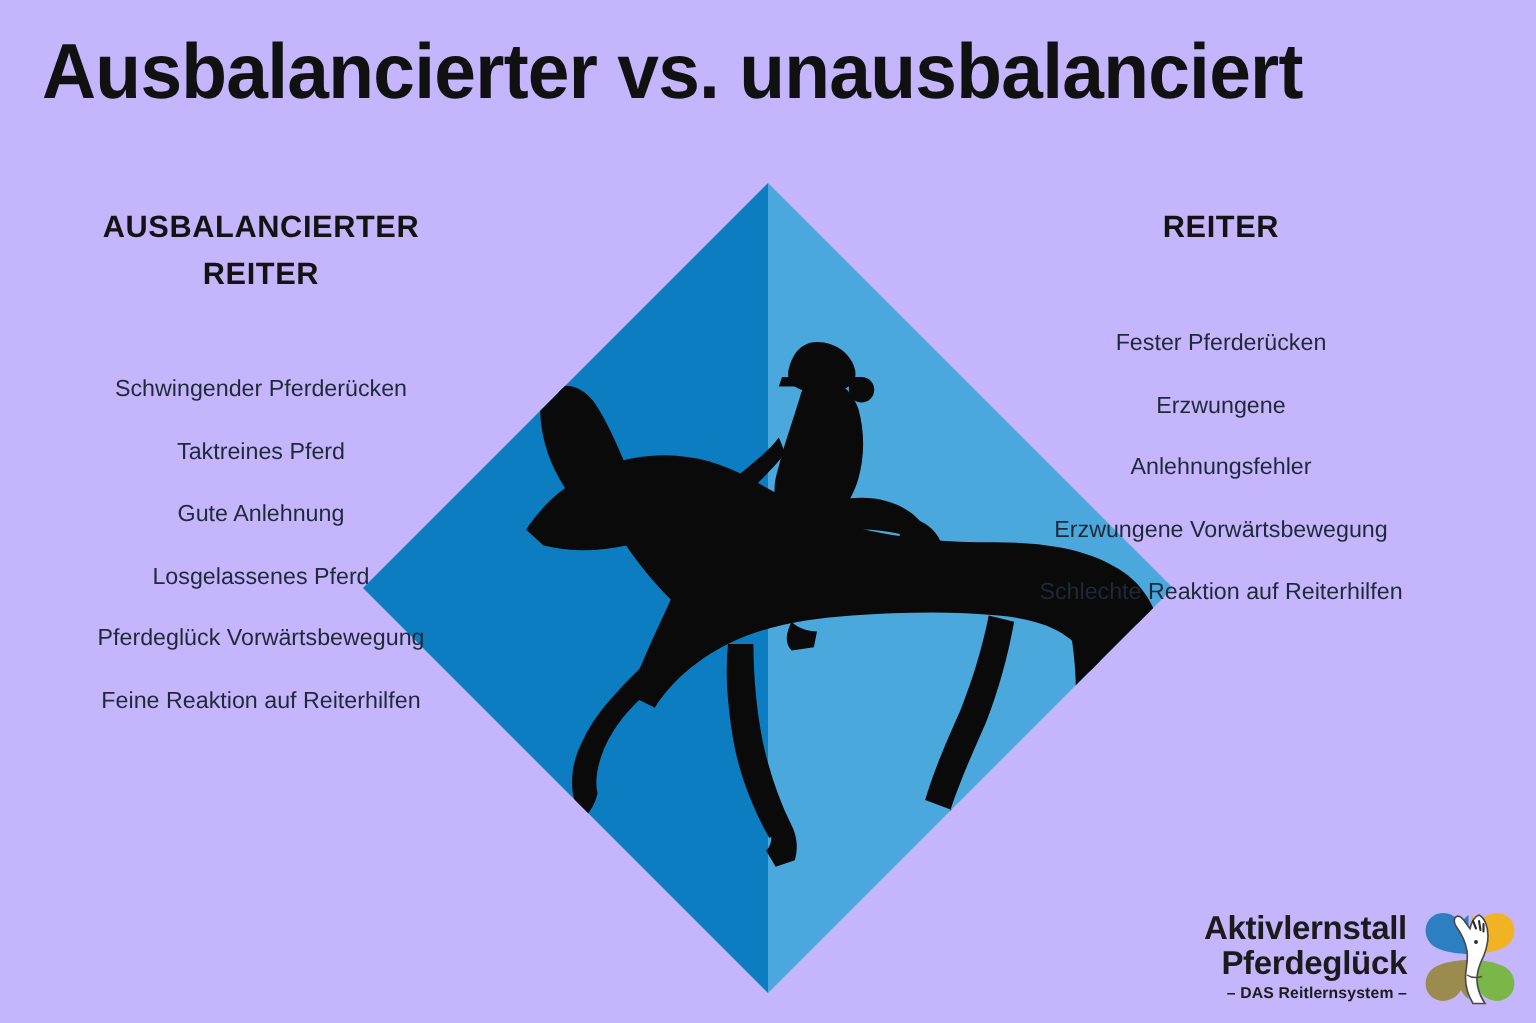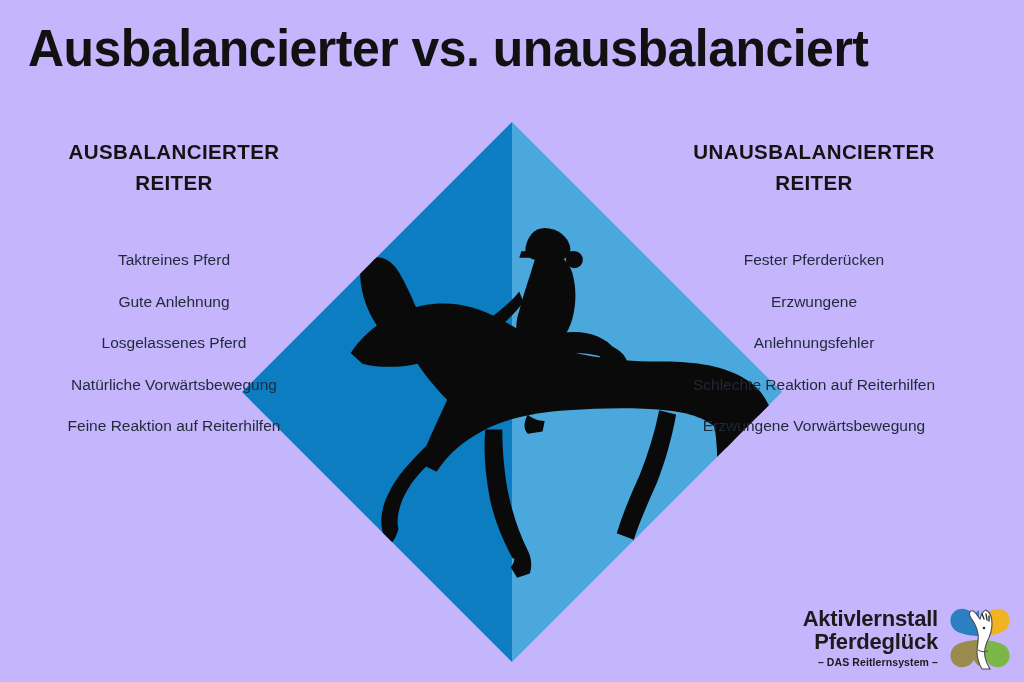--- a/index.html
+++ b/index.html
@@ -283,39 +283,39 @@
       </g>
     </svg>
   </div>
 
   <div class="col col-left">
     <div class="col-heading">
       <div>AUSBALANCIERTER</div>
       <div>REITER</div>
     </div>
     <ul class="col-list">
+      <li>Schwingender Pferderücken</li>
       <li>Taktreines Pferd</li>
       <li>Gute Anlehnung</li>
       <li>Losgelassenes Pferd</li>
-      <li>Natürliche Vorwärtsbewegung</li>
+      <li>Pferdeglück Vorwärtsbewegung</li>
       <li>Feine Reaktion auf Reiterhilfen</li>
     </ul>
   </div>
 
   <div class="col col-right">
     <div class="col-heading">
-      <div>UNAUSBALANCIERTER</div>
       <div>REITER</div>
     </div>
     <ul class="col-list">
       <li>Fester Pferderücken</li>
       <li>Erzwungene</li>
       <li>Anlehnungsfehler</li>
+      <li>Erzwungene Vorwärtsbewegung</li>
       <li>Schlechte Reaktion auf Reiterhilfen</li>
-      <li>Erzwungene Vorwärtsbewegung</li>
     </ul>
   </div>
 
   <div class="logo">
     <div class="logo-text">
       <div class="logo-line1">Aktivlernstall</div>
       <div class="logo-line2">Pferdeglück</div>
       <div class="logo-tagline">– DAS Reitlernsystem –</div>
     </div>
     <div class="logo-mark">

